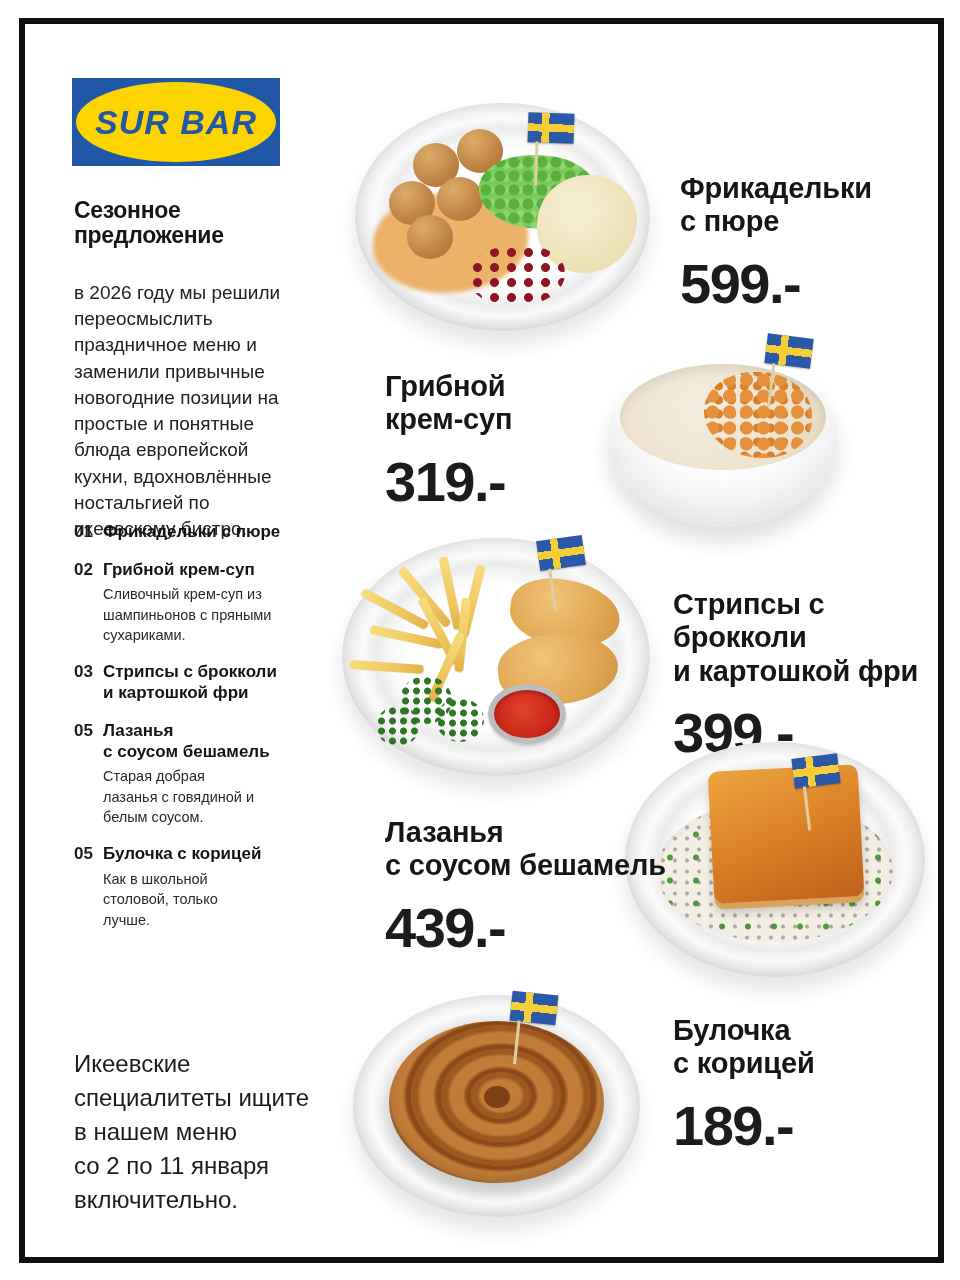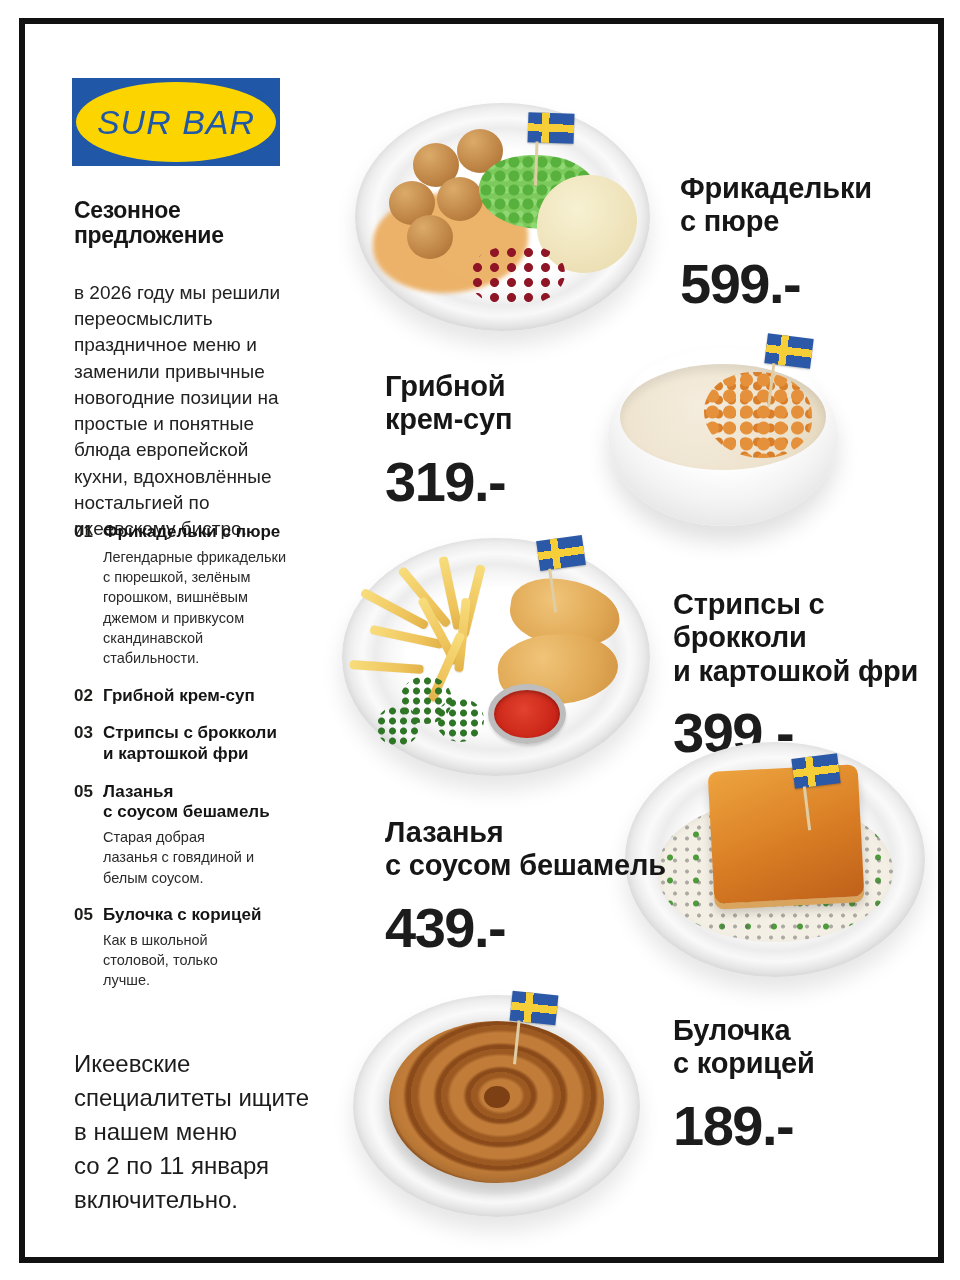--- a/index.html
+++ b/index.html
@@ -5,21 +5,21 @@
   html,body{margin:0;padding:0;background:#ffffff;}
   .page{position:relative;width:960px;height:1280px;background:#ffffff;overflow:hidden;
         font-family:"Liberation Sans",sans-serif;color:#1d1d1b;}
   .frame{position:absolute;left:19px;top:18px;right:16px;bottom:17px;border:6px solid #111;pointer-events:none;}
   .pre{white-space:pre-line;}
 
   
   .logo{position:absolute;left:72px;top:78px;width:208px;height:88px;background:#2057a7;}
   .logo .oval{position:absolute;left:4px;top:4px;right:4px;bottom:4px;background:#fcd500;border-radius:50%;
               display:flex;align-items:center;justify-content:center;}
-  .logo .brand{color:#2057a7;font-weight:400;font-style:italic;font-size:34px;letter-spacing:1px;}
+  .logo .brand{color:#2057a7;font-weight:700;font-style:italic;font-size:34px;letter-spacing:1px;}
   .logo .reg{position:absolute;right:14px;top:10px;color:#2057a7;font-size:12px;font-weight:700;}
 
   
   .heading{position:absolute;left:74px;top:198px;width:236px;font-size:23px;line-height:1.1;
            font-weight:700;letter-spacing:-0.3px;color:#161616;}
   .intro{position:absolute;left:74px;top:280px;width:230px;font-size:19px;line-height:1.38;color:#222;}
   .menu-list{position:absolute;left:74px;top:522px;width:240px;}
   .menu-item{display:flex;margin-bottom:17px;}
   .menu-item .num{flex:0 0 29px;font-weight:700;font-size:17px;line-height:1.22;}
   .menu-item .mi-body{flex:1;}
@@ -123,32 +123,29 @@
 блюда европейской
 кухни, вдохновлённые
 ностальгией по
 икеевскому бистро.</div>
 
   <div class="menu-list">
     <div class="menu-item">
       <div class="num">01</div>
       <div class="mi-body">
         <div class="mi-title pre">Фрикадельки с пюре</div>
-        <div class="mi-desc pre">Легендарные фрикадельки
-с пюрешкой, зелёным
-горошком, вишнёвым
-джемом и привкусом
-скандинавской
-стабильности.</div>
       </div>
     </div>
     <div class="menu-item">
       <div class="num">02</div>
       <div class="mi-body">
         <div class="mi-title pre">Грибной крем-суп</div>
+        <div class="mi-desc pre">Сливочный крем-суп из
+шампиньонов с пряными
+сухариками.</div>
       </div>
     </div>
     <div class="menu-item">
       <div class="num">03</div>
       <div class="mi-body">
         <div class="mi-title pre">Стрипсы с брокколи
 и картошкой фри</div>
       </div>
     </div>
     <div class="menu-item">

